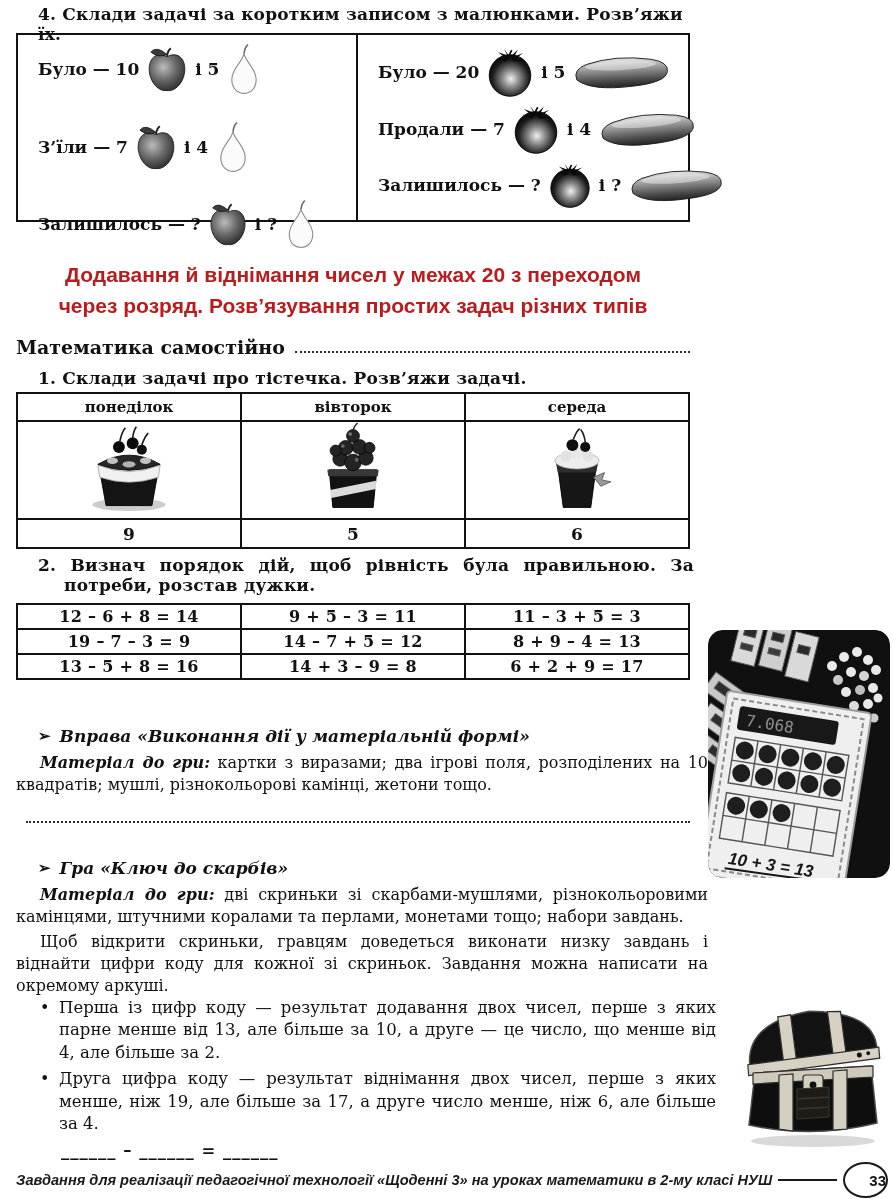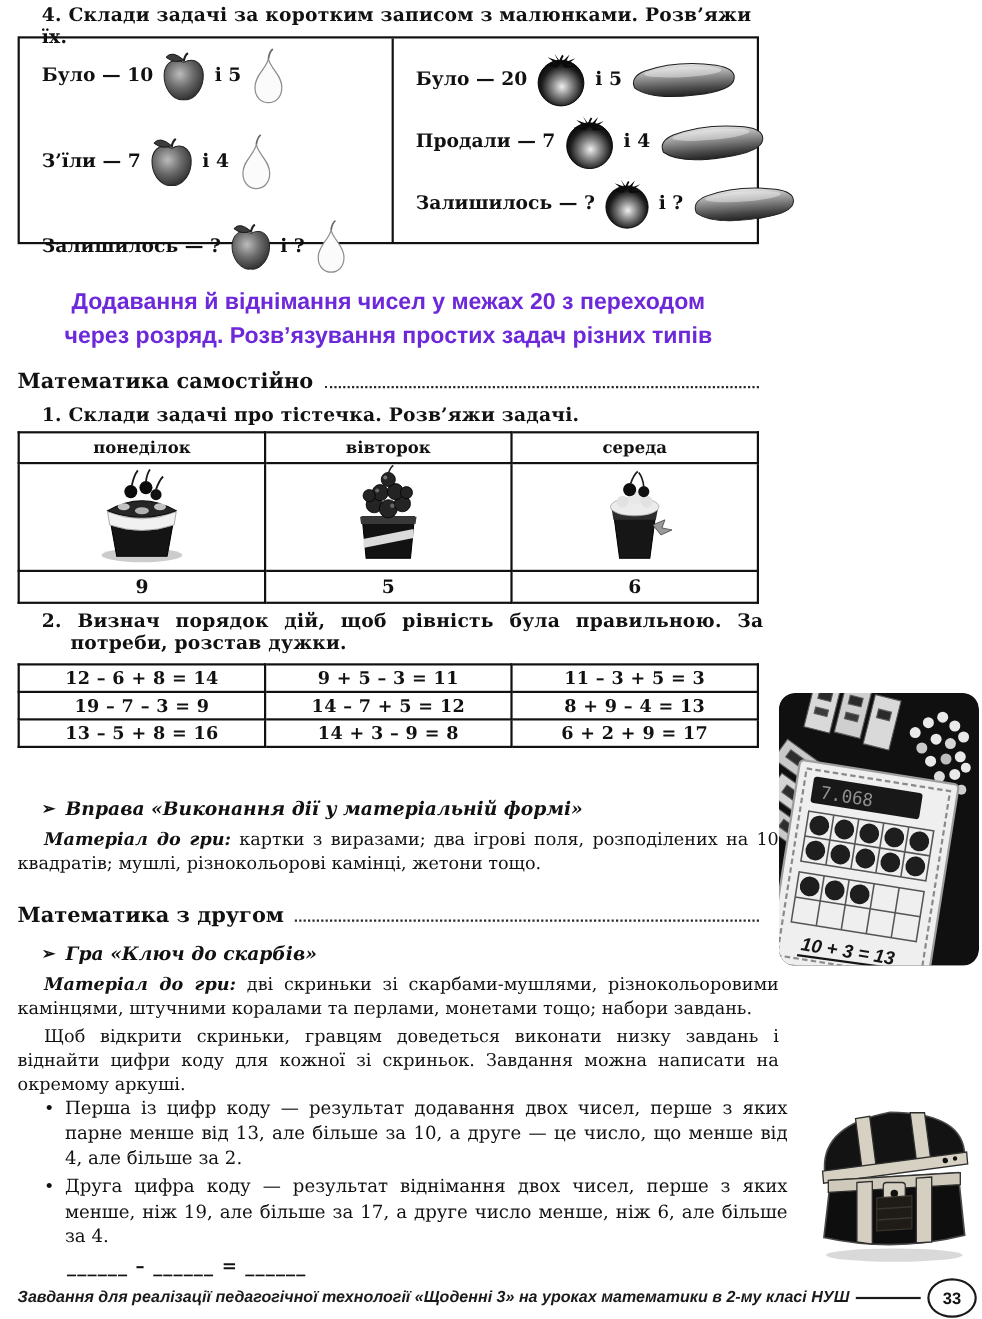--- a/index.html
+++ b/index.html
@@ -21,21 +21,21 @@
   }
   .fruit-cell { flex:1; display:flex; flex-direction:column; justify-content:space-around; padding:8px 4px 8px 20px; }
   .fruit-cell.left  { border-right:2px solid #111; flex:0 0 340px;gap:26px; }
   .fruit-row { display:flex; align-items:center; gap:5px; font-size:17px; font-weight:600; white-space:nowrap; }
   .fruit-row svg { flex:0 0 auto; }
 
   
   .main-heading {
     left:16px; top:259px; width:674px; text-align:center;
     font-family:"Liberation Sans", sans-serif; font-weight:bold; font-size:21px; line-height:31px;
-    color:#6d28d9;
+    color:#b91c1c;
   }
 
   
   .section-row { display:flex; align-items:flex-end; width:674px; }
   .section-title { font-size:19px; font-weight:bold; white-space:nowrap; }
   .leader { flex:1; height:0; border-bottom:2.6px dotted #2a2a2a; margin:0 0 5px 10px; }
 
   
   table { border-collapse:collapse; }
   .cake-table { left:16px; top:392px; width:674px; table-layout:fixed; }
@@ -70,21 +70,21 @@
 
   
   .footer { left:16px; top:1162px; width:872px; display:flex; align-items:center; }
   .footer-text {
     font-family:"Liberation Sans", sans-serif; font-style:italic; font-weight:bold;
     font-size:14.6px; color:#1a1a1a; white-space:nowrap;
   }
   .footer-line { flex:1; min-width:30px; border-top:2.2px solid #1a1a1a; margin:0 6px; }
   .page-oval {
     flex:0 0 auto; width:45px; height:36px; border:2.2px solid #1a1a1a; border-radius:50%;
-    display:flex; align-items:center; justify-content:center;
+    display:flex; align-items:center; justify-content:flex-end;
     font-family:"Liberation Sans", sans-serif; font-weight:bold; font-size:15px;
   }
 </style>
 </head>
 <body>
 
 <svg width="0" height="0" style="position:absolute" aria-hidden="true">
   <defs>
     <radialGradient id="gApple" cx="40%" cy="35%" r="78%">
       <stop offset="0%" stop-color="#bcbcbc"></stop>
@@ -313,21 +313,20 @@
 
 <div class="abs game-title" style="left:38px; top:726px;">
   <span class="arrow-marker">➢</span>
   <span>Вправа «Виконання дії у матеріальній формі»</span>
 </div>
 <div class="abs para" style="left:16px; top:752px;">
   <span class="lead-italic">Матеріал до гри:</span><span> картки з виразами; два ігрові поля, розподілених на 10 квадратів; мушлі, різнокольорові камінці, жетони тощо.</span>
 </div>
 
 <div class="abs section-row" style="left:16px; top:821px;">
-  <span class="section-title">Математика з другом</span>
   <div class="leader"></div>
 </div>
 
 <div class="abs game-title" style="left:38px; top:858px;">
   <span class="arrow-marker">➢</span>
   <span>Гра «Ключ до скарбів»</span>
 </div>
 <div class="abs para" style="left:16px; top:884px;">
   <span class="lead-italic">Матеріал до гри:</span><span> дві скриньки зі скарбами-мушлями, різнокольоровими камінцями, штучними коралами та перлами, монетами тощо; набори завдань.</span>
 </div>

